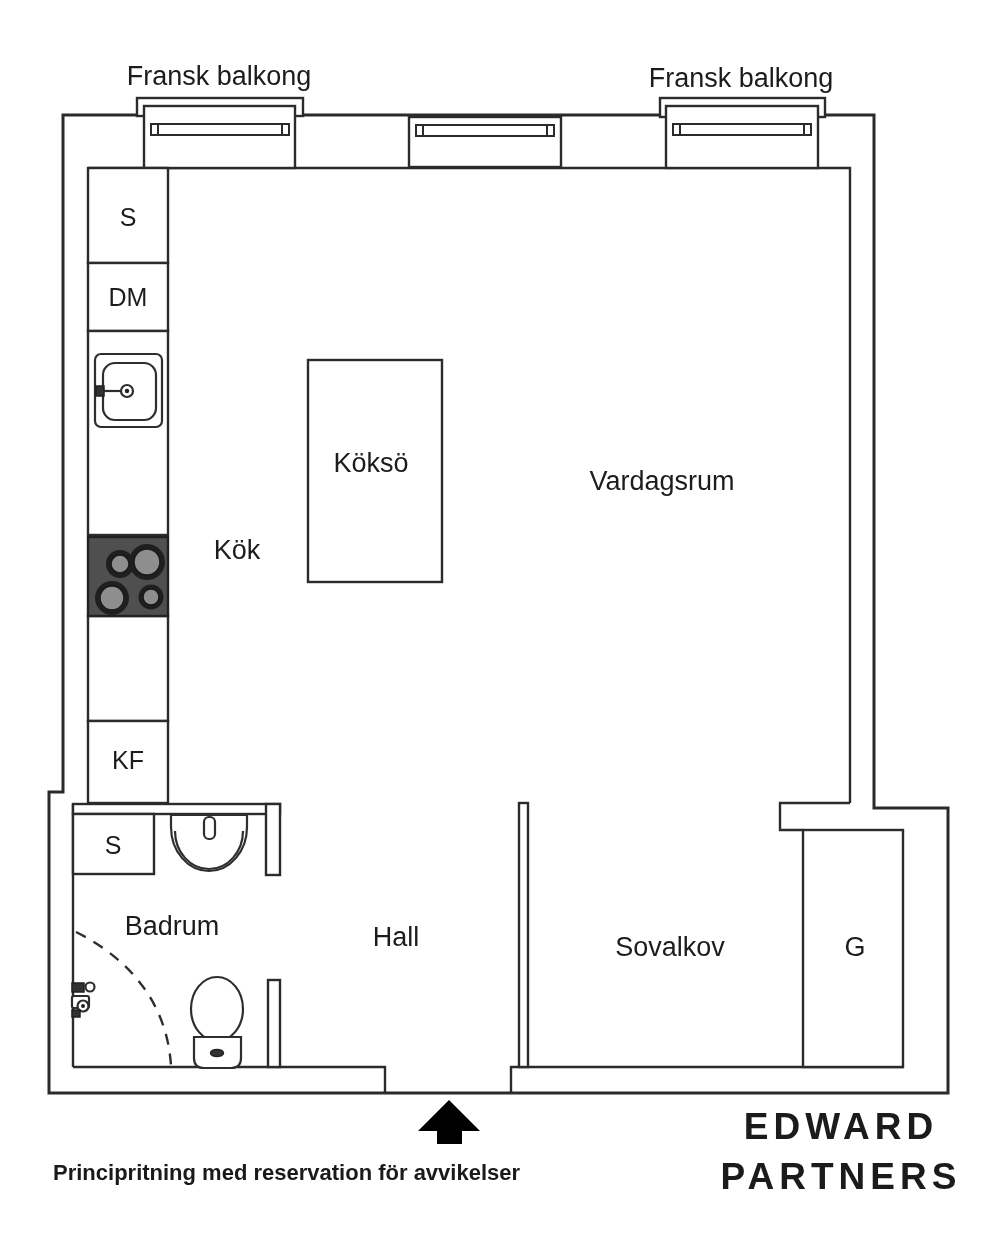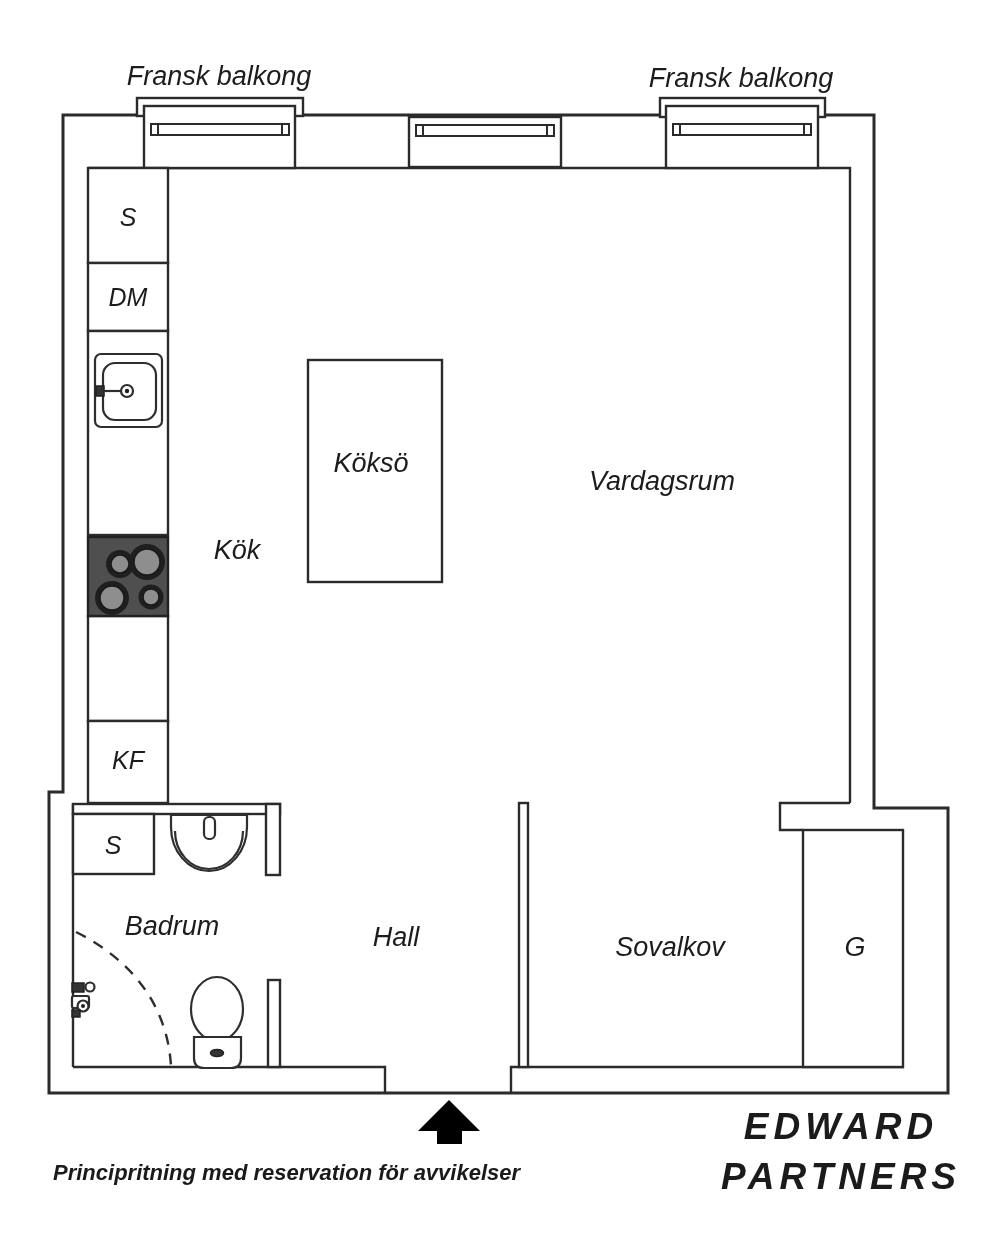--- a/index.html
+++ b/index.html
@@ -5,21 +5,21 @@
   :root{
     --background:#ffffff;
     --wall:#2b2b2b;
     --text:#1c1c1c;
     --stove-panel:#4f4f4f;
     --burner-ring:#1f1f1f;
     --burner-center:#8e8e8e;
     --arrow:#000000;
   }
   html,body{margin:0;padding:0;background:var(--background);}
-  .page{position:relative;width:1000px;height:1245px;background:var(--background);overflow:hidden;font-style:italic;}
+  .page{position:relative;width:1000px;height:1245px;background:var(--background);overflow:hidden;}
   svg{display:block;width:1000px;height:1245px;}
 
   .w3{fill:none;stroke:var(--wall);stroke-width:3;}
   .w2{fill:none;stroke:var(--wall);stroke-width:2.4;}
   .wf{fill:#ffffff;stroke:var(--wall);stroke-width:2.4;}
   .wf2{fill:#ffffff;stroke:var(--wall);stroke-width:2;}
   .tick{stroke:var(--wall);stroke-width:2;}
   .fix{fill:#ffffff;stroke:#2e2e2e;stroke-width:2.2;}
   .fixl{fill:none;stroke:#2e2e2e;stroke-width:2.2;}
   .dark{fill:#333333;stroke:#222222;stroke-width:1.5;}

